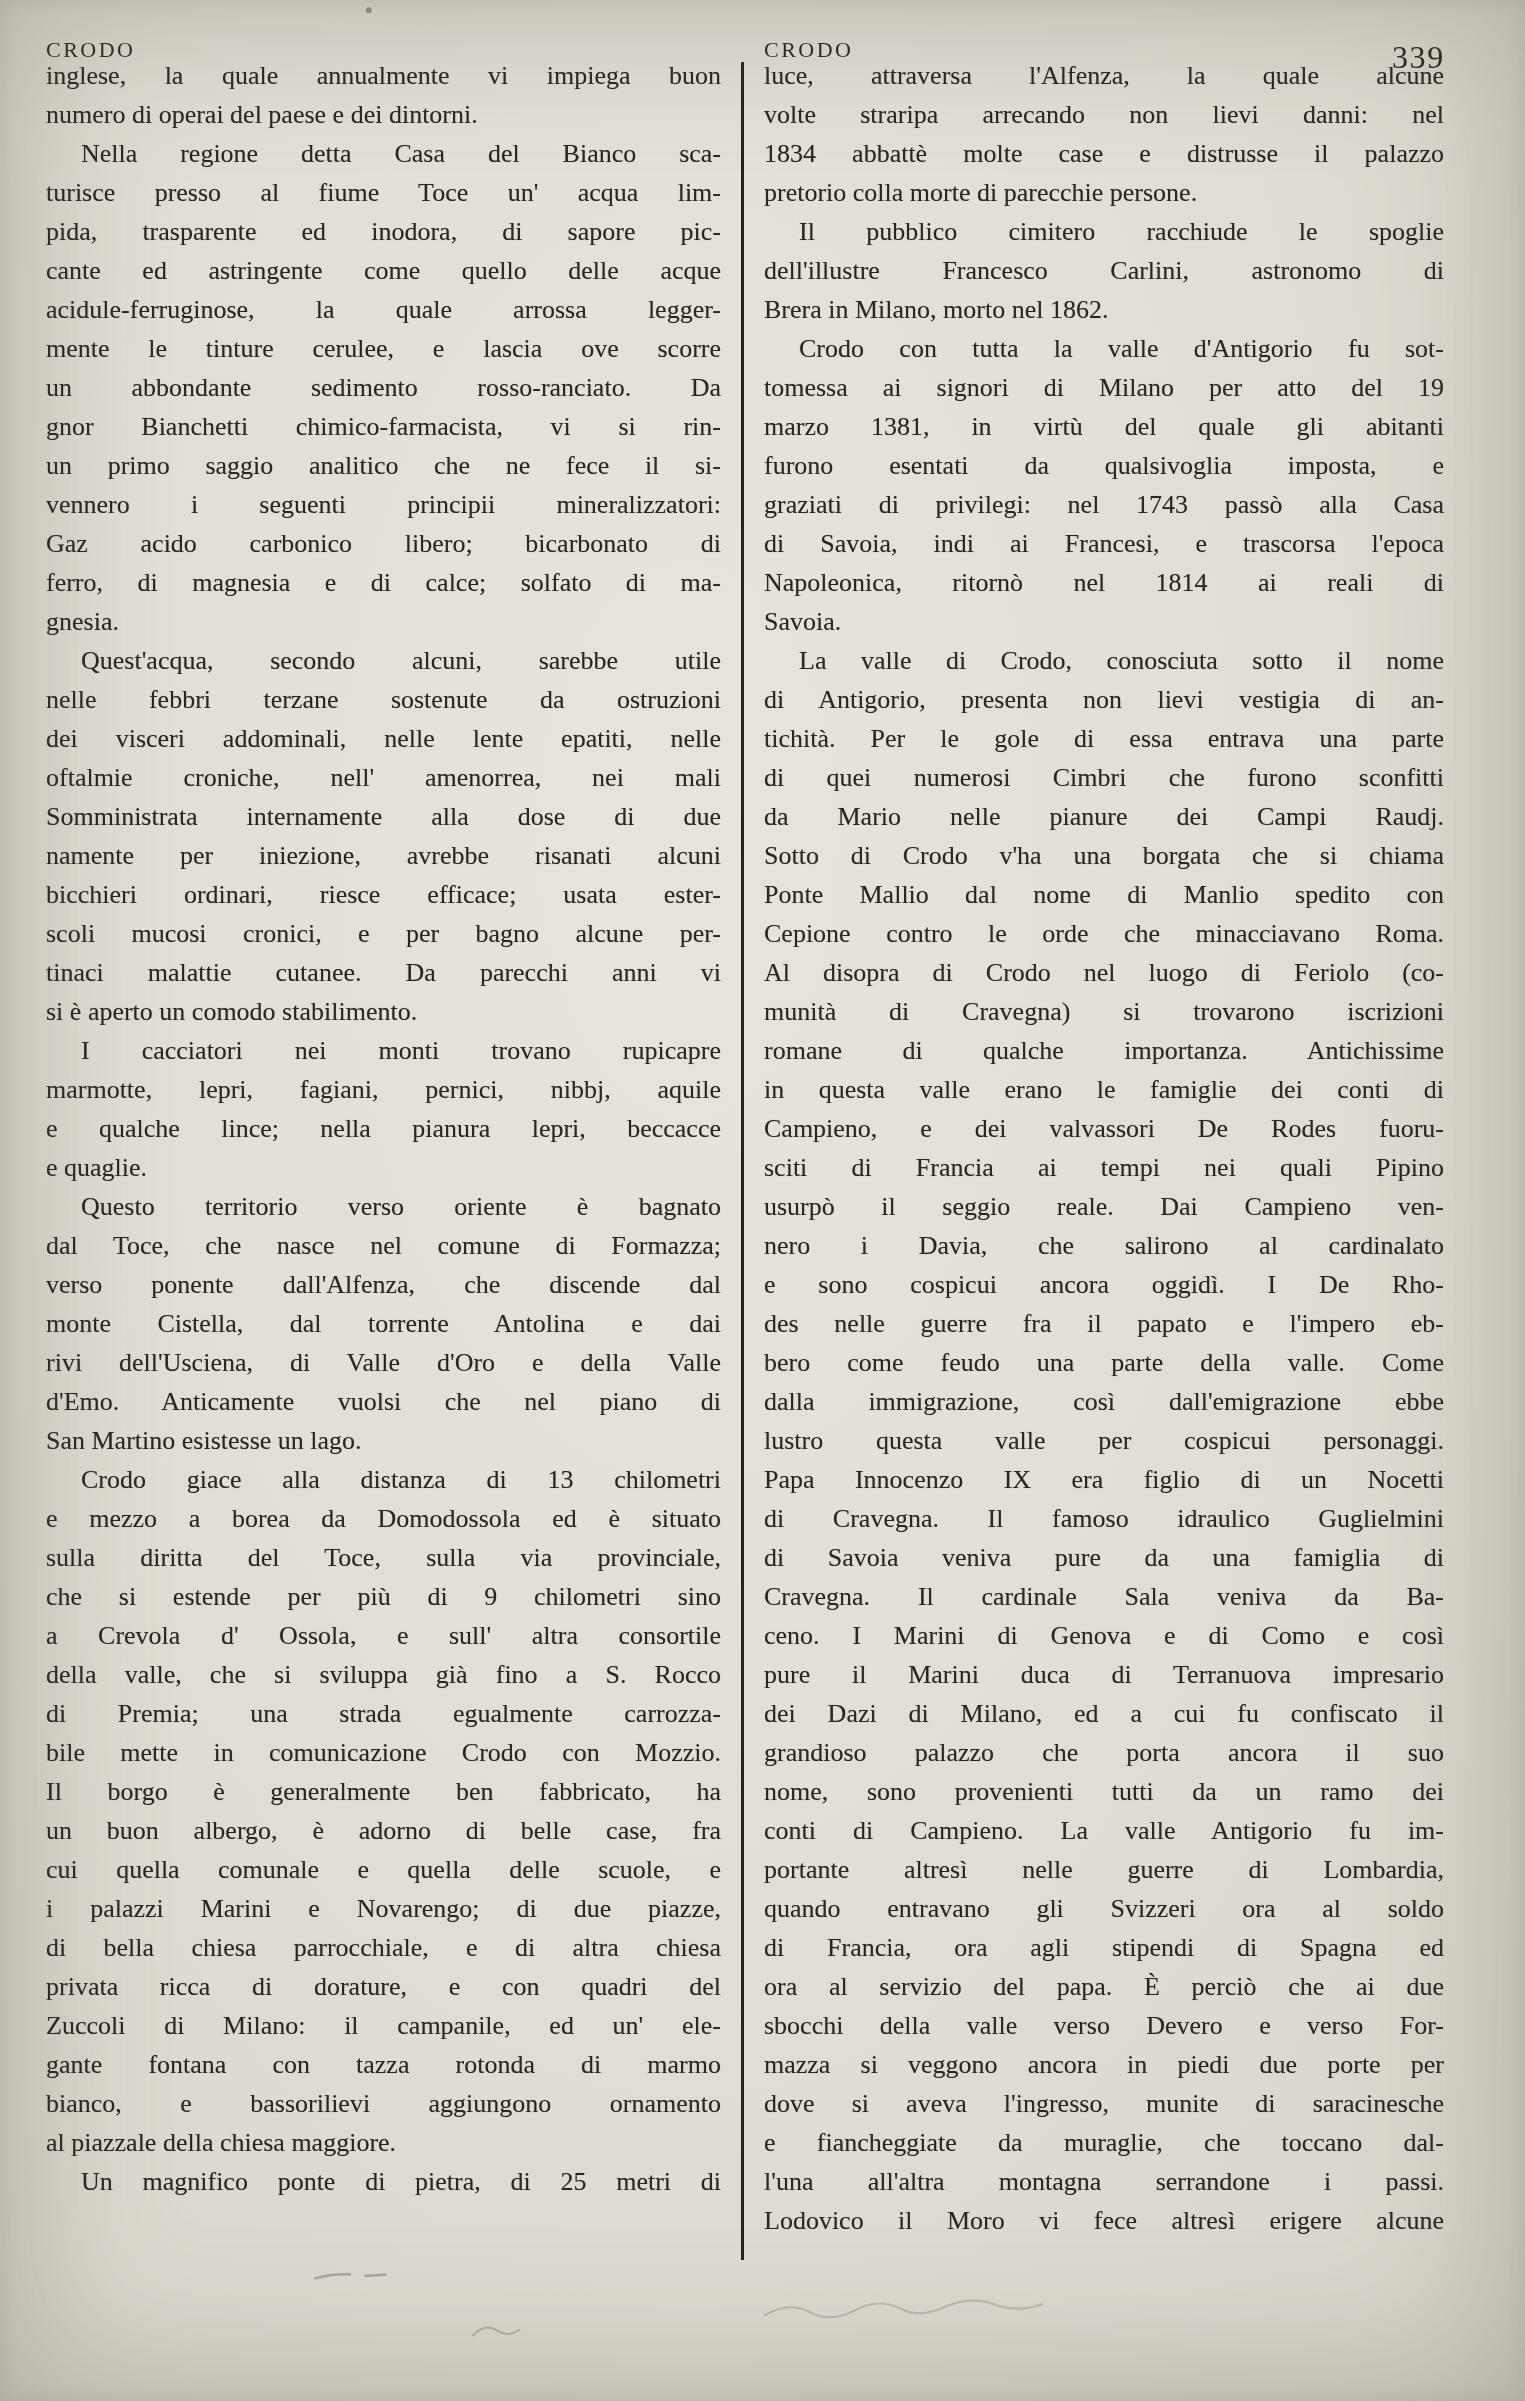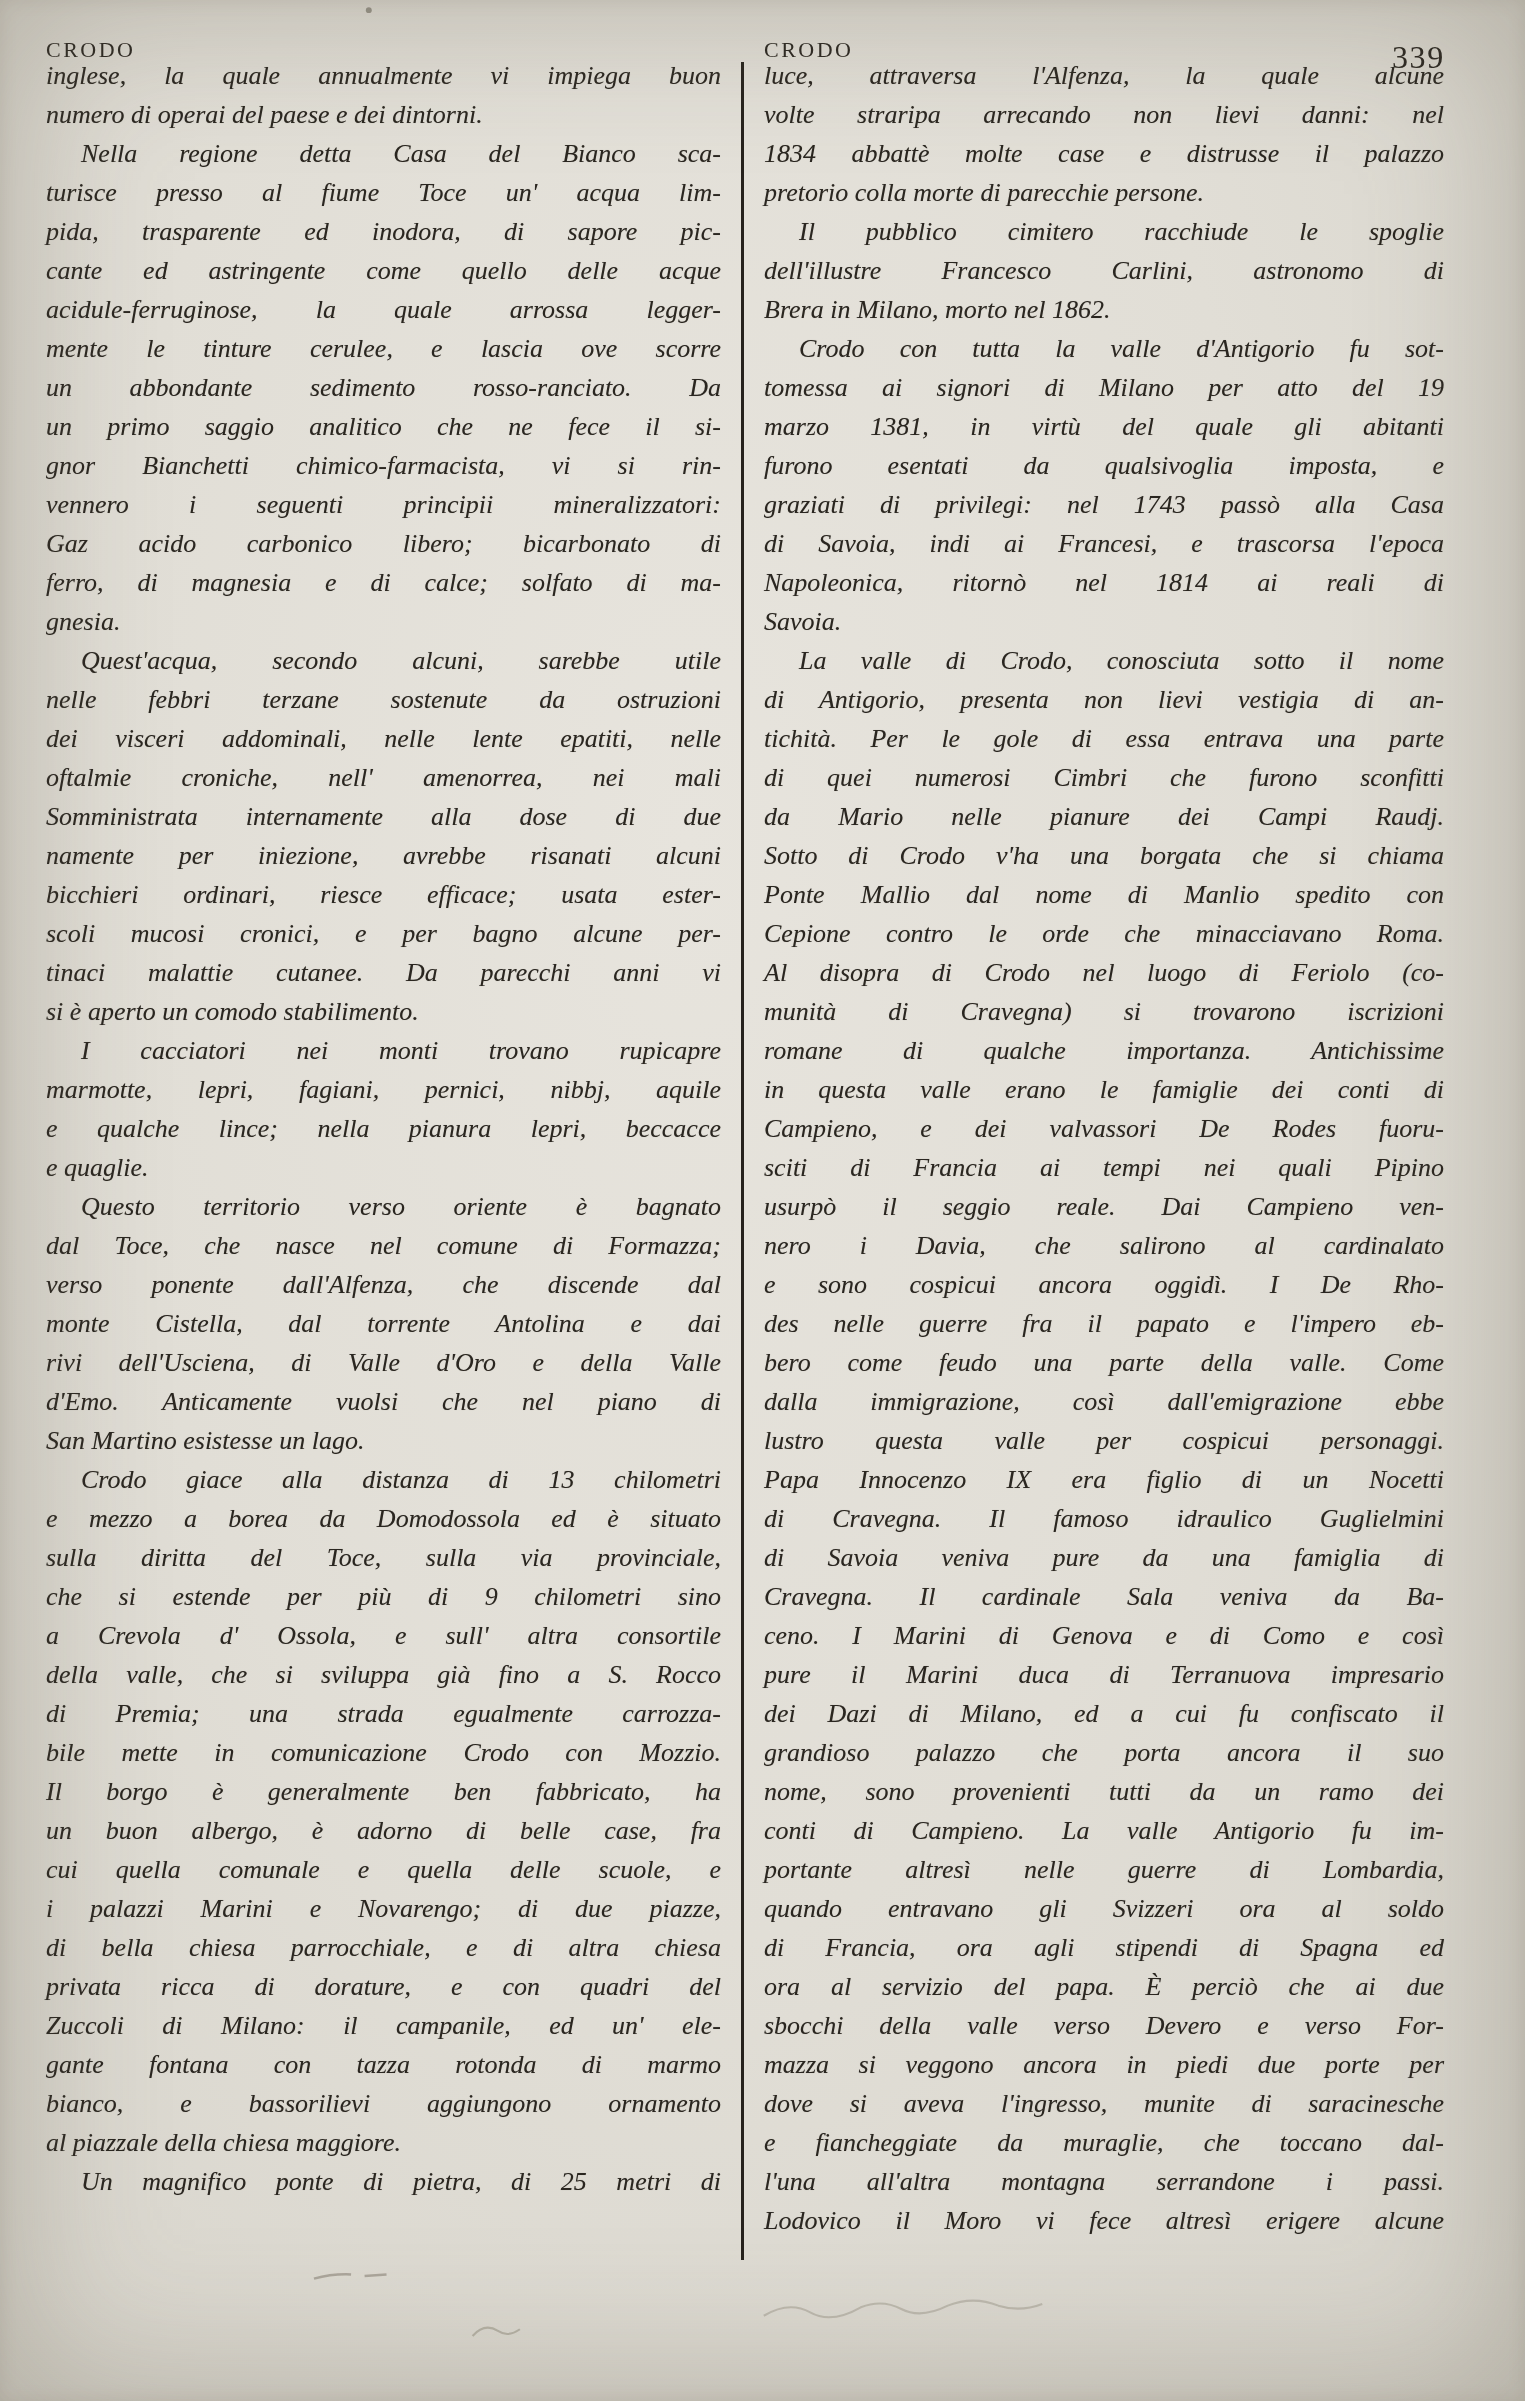--- a/index.html
+++ b/index.html
@@ -54,21 +54,21 @@
   .column-left { left: 46px; width: 675px; }
   .column-right { left: 764px; width: 680px; }
   .column-divider {
     position: absolute;
     left: 741px;
     top: 62px;
     width: 2.5px;
     height: 2198px;
     background: var(--rule, #26221d);
   }
-  .paragraph { margin: 0; font-style: italic; }
+  .paragraph { margin: 0; }
   .line {
     text-align: justify;
     text-align-last: justify;
   }
   .line.end { text-align-last: left; }
   .line.first { text-indent: 35px; }
   .artifacts {
     position: absolute;
     inset: 0;
     pointer-events: none;
@@ -91,22 +91,22 @@
         <div class="line end">numero di operai del paese e dei dintorni.</div>
       </div>
       <div class="paragraph">
         <div class="line first">Nella regione detta Casa del Bianco sca-</div>
         <div class="line">turisce presso al fiume Toce un' acqua lim-</div>
         <div class="line">pida, trasparente ed inodora, di sapore pic-</div>
         <div class="line">cante ed astringente come quello delle acque</div>
         <div class="line">acidule-ferruginose, la quale arrossa legger-</div>
         <div class="line">mente le tinture cerulee, e lascia ove scorre</div>
         <div class="line">un abbondante sedimento rosso-ranciato. Da</div>
+        <div class="line">gnor Bianchetti chimico-farmacista, vi si rin-</div>
         <div class="line">un primo saggio analitico che ne fece il si-</div>
-        <div class="line">gnor Bianchetti chimico-farmacista, vi si rin-</div>
         <div class="line">vennero i seguenti principii mineralizzatori:</div>
         <div class="line">Gaz acido carbonico libero; bicarbonato di</div>
         <div class="line">ferro, di magnesia e di calce; solfato di ma-</div>
         <div class="line end">gnesia.</div>
       </div>
       <div class="paragraph">
         <div class="line first">Quest'acqua, secondo alcuni, sarebbe utile</div>
         <div class="line">nelle febbri terzane sostenute da ostruzioni</div>
         <div class="line">dei visceri addominali, nelle lente epatiti, nelle</div>
         <div class="line">oftalmie croniche, nell' amenorrea, nei mali</div>

